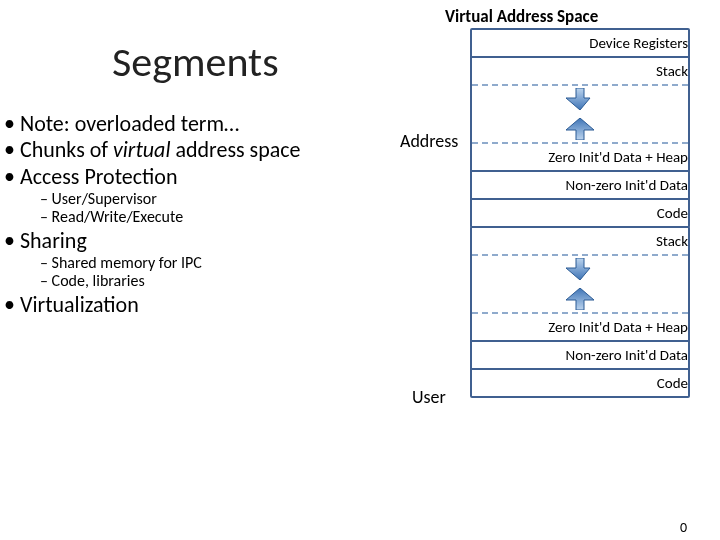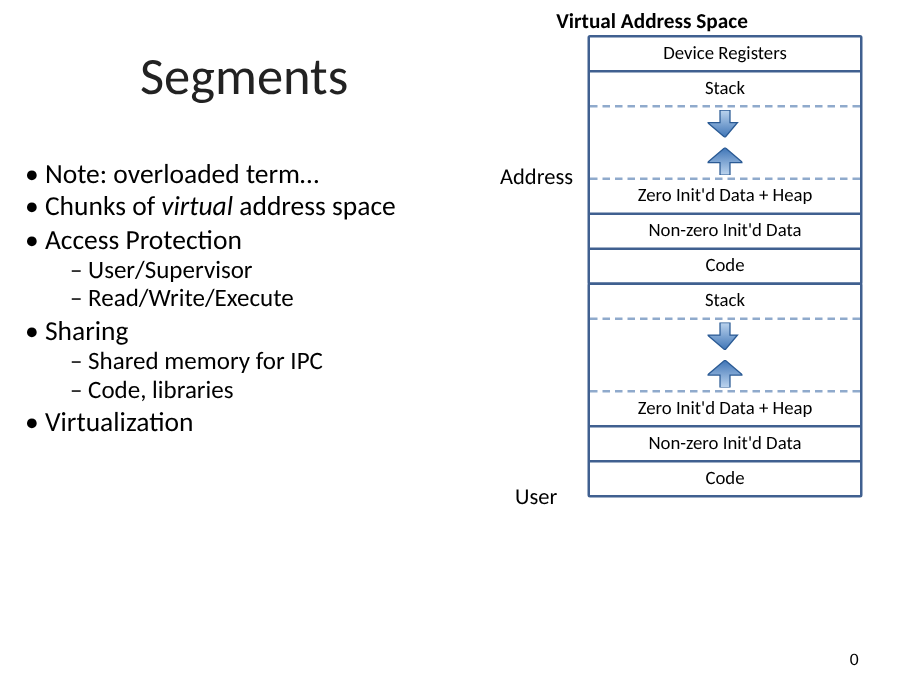--- a/index.html
+++ b/index.html
@@ -1,29 +1,29 @@
 <!DOCTYPE html>
 <html><head>
 <meta charset="utf-8">
 <style>
   html,body{margin:0;padding:0;font-family:Calibri,Arial,sans-serif;background:#fff;color:#000}
   .page{position:relative;width:693px;height:540px}
   .title{position:absolute;left:112px;top:36px;font-size:42px;color:#222}
   .vas-label{position:absolute;left:445px;top:6px;font-size:17px;font-weight:bold}
   .bullets{position:absolute;left:4px;top:110px;width:370px;font-size:22px;line-height:1.15}
-  .bullets ul{list-style:none;margin:16px;padding:0}
+  .bullets ul{list-style:none;margin:0;padding:0}
   .bullets li.b1::before{content:"•  ";}
   .bullets li.b1{margin:1px 0}
-  .bullets li.b2{margin-left:36px;font-size:20px}
+  .bullets li.b2{margin-left:36px;font-size:16px}
   .bullets li.b2::before{content:"–  ";}
   .italic{font-style:italic}
   .side-label{position:absolute;font-size:18px}
   .regions{position:absolute;left:470px;top:28px;width:220px}
   .outer{border:2px solid #406090;border-radius:2px}
-  .seg{height:26px;line-height:26px;text-align:center;font-size:15px}
+  .seg{height:26px;line-height:26px;text-align:right;font-size:15px}
   .seg.border-b{border-bottom:2px solid #406090}
   .dash-top{border-top:2px dashed #8faacc}
   .gap{position:relative;height:44px}
   .gap.h56{height:56px}
   .gap .arrow{position:absolute;left:50%;transform:translateX(-50%)}
   .gap .down{top:2px}
   .gap .up{bottom:2px}
   svg.arrow{width:28px;height:22px}
   .chart_data-label, .slide-num{position:absolute}
   .slide-num{right:6px;bottom:4px;font-size:14px}

